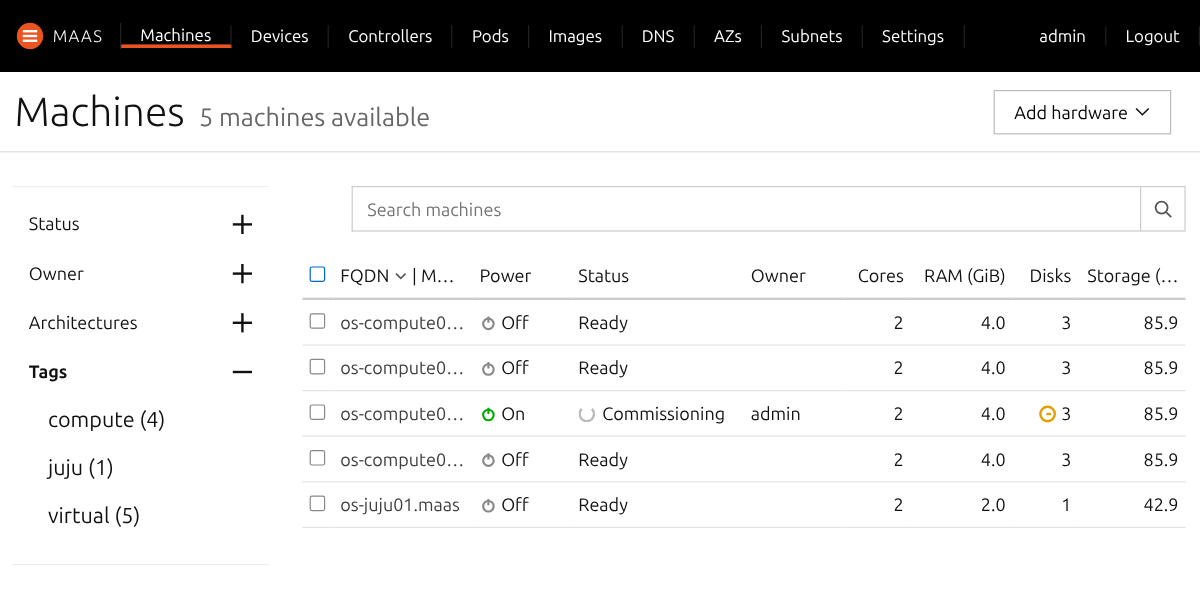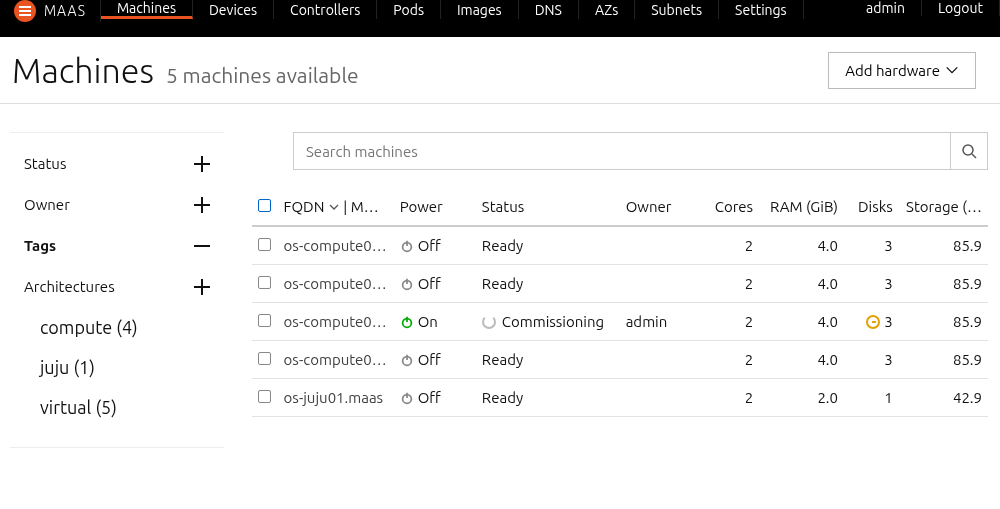--- a/index.html
+++ b/index.html
@@ -1,18 +1,18 @@
 <!DOCTYPE html>
 <html><head>
 <meta charset="utf-8">
 <style>
 * { box-sizing: border-box; margin: 0; padding: 0; font-family: Ubuntu, "Segoe UI", Arial, sans-serif; }
 html, body { width: 1000px; height: 509px; background: #fff; color: #111; overflow: hidden; }
 
-.topnav { display: flex; align-items: flex-start; background: #000; color: #fff; height: 37px; font-size: 14px; }
+.topnav { display: flex; align-items: center; background: #000; color: #fff; height: 60px; font-size: 14px; }
 .topnav .logo { display: flex; align-items: center; gap: 8px; padding: 0 14px; border-right: 1px solid #222; }
 .logo-disc { width: 22px; height: 22px; border-radius: 50%; background: #e95420; display:flex; align-items:center; justify-content:center; }
 .logo-disc span { display:block; width:12px; height:2px; background:#fff; box-shadow:0 -4px 0 #fff, 0 4px 0 #fff; }
 .topnav a { color: #fff; text-decoration: none; display:flex; align-items:center; padding: 0 16px; border-right: 1px solid #222; cursor: pointer; }
 .topnav a.active { border-bottom: 3px solid #e95420; }
 .topnav .spacer { flex: 1; border-right: 1px solid #222; }
 
 .header { display:flex; align-items:center; justify-content:space-between; padding: 14px 24px 14px 12px; border-bottom: 1px solid #ddd; }
 .header h1 { font-size: 34px; font-weight: 300; color: #111; }
 .header .sub { color: #666; font-size: 21px; margin-left: 12px; }
@@ -92,27 +92,27 @@
   <div class="sidebar">
     <div id="filters">
         <div class="filter-row">
           <span>Status</span>
           <span class="plus"></span>
         </div>
         <div class="filter-row">
           <span>Owner</span>
           <span class="plus"></span>
         </div>
+        <div class="filter-row">
+          <span>Architectures</span>
+          <span class="plus"></span>
+        </div>
         <div class="filter-row expanded">
           <span>Tags</span>
           <span class="minus"></span>
-        </div>
-        <div class="filter-row">
-          <span>Architectures</span>
-          <span class="plus"></span>
         </div>
         <div class="tag-item">compute (4)</div>
         <div class="tag-item">juju (1)</div>
         <div class="tag-item">virtual (5)</div>
       </div>
   </div>
 
   <div class="content">
     <div class="search-wrap">
       <input class="search-input" placeholder="Search machines" style="">

